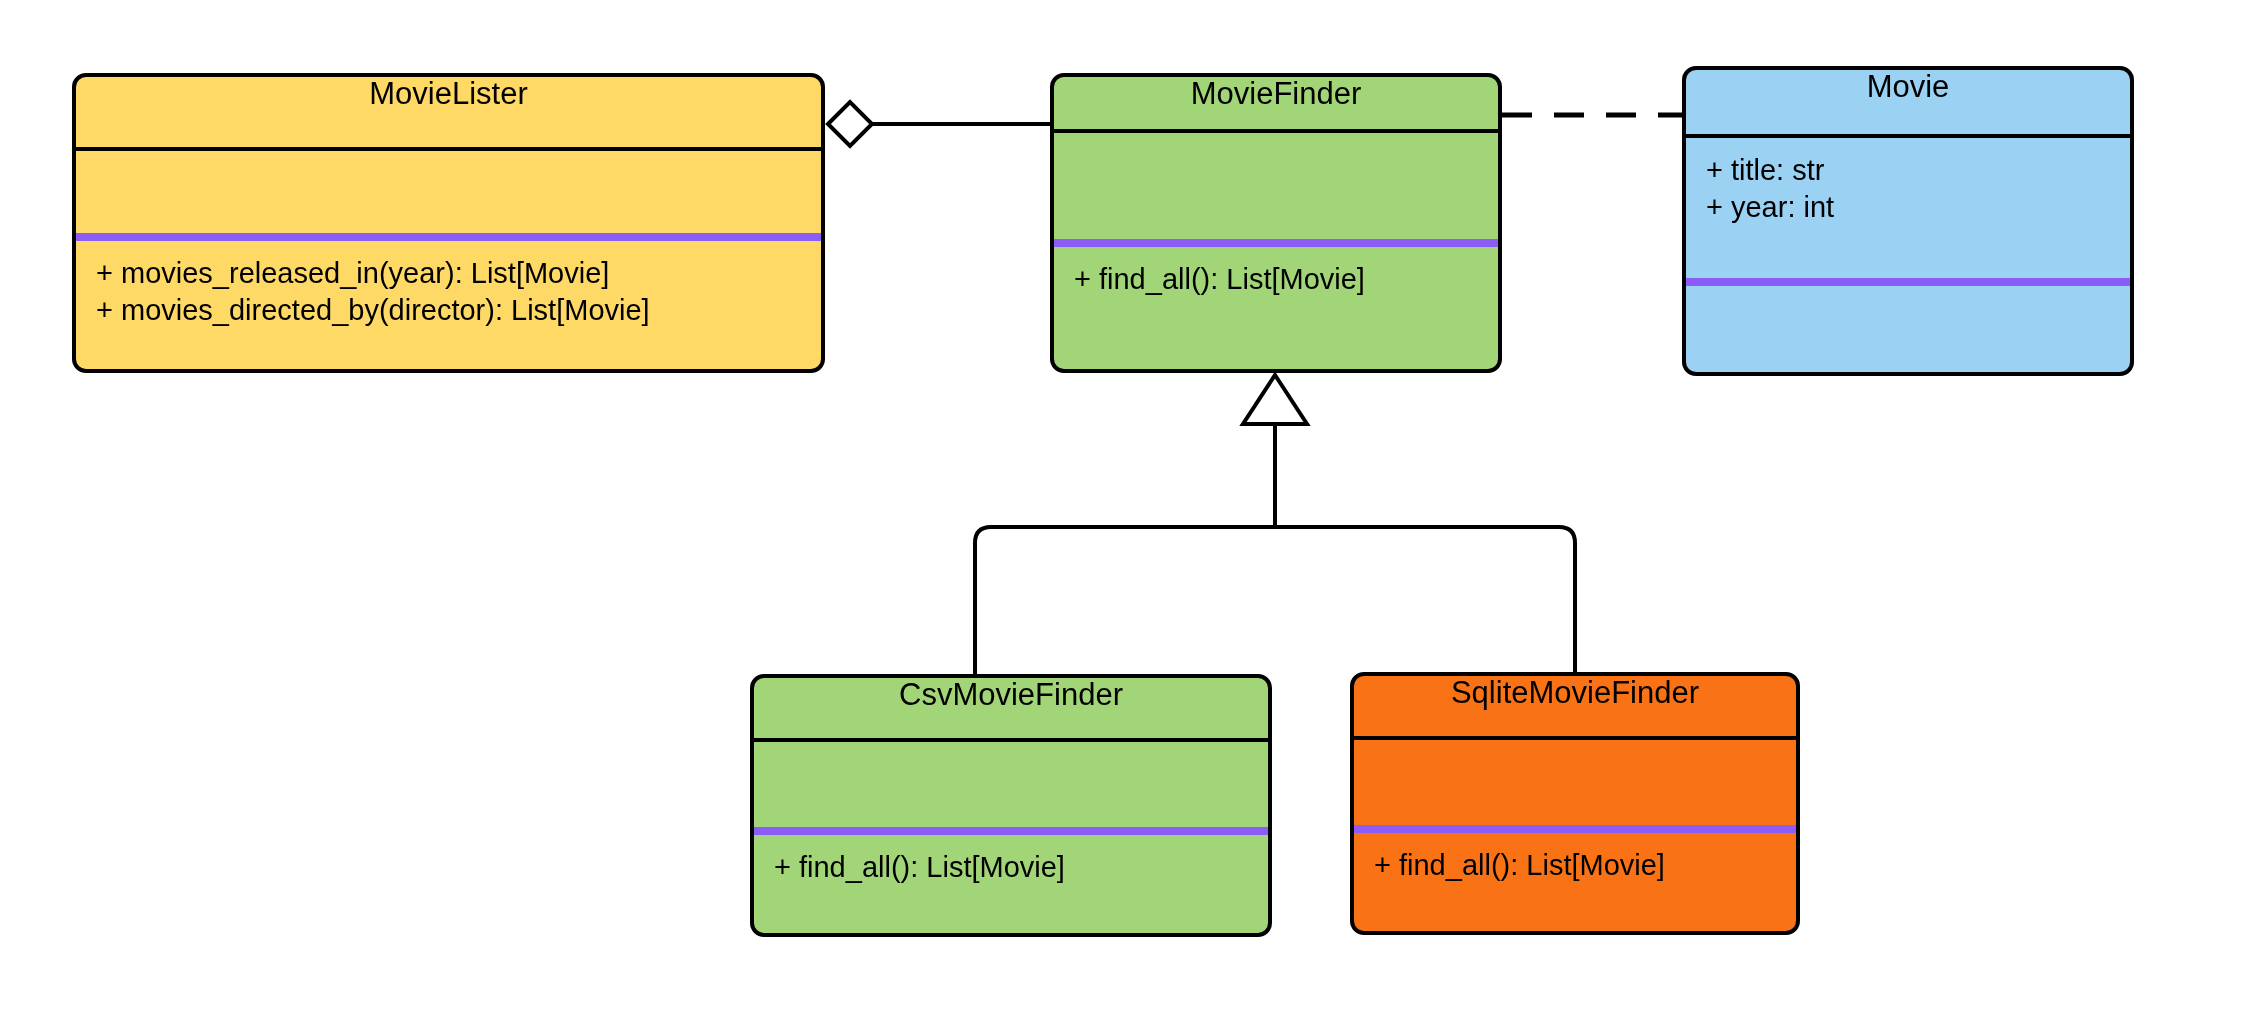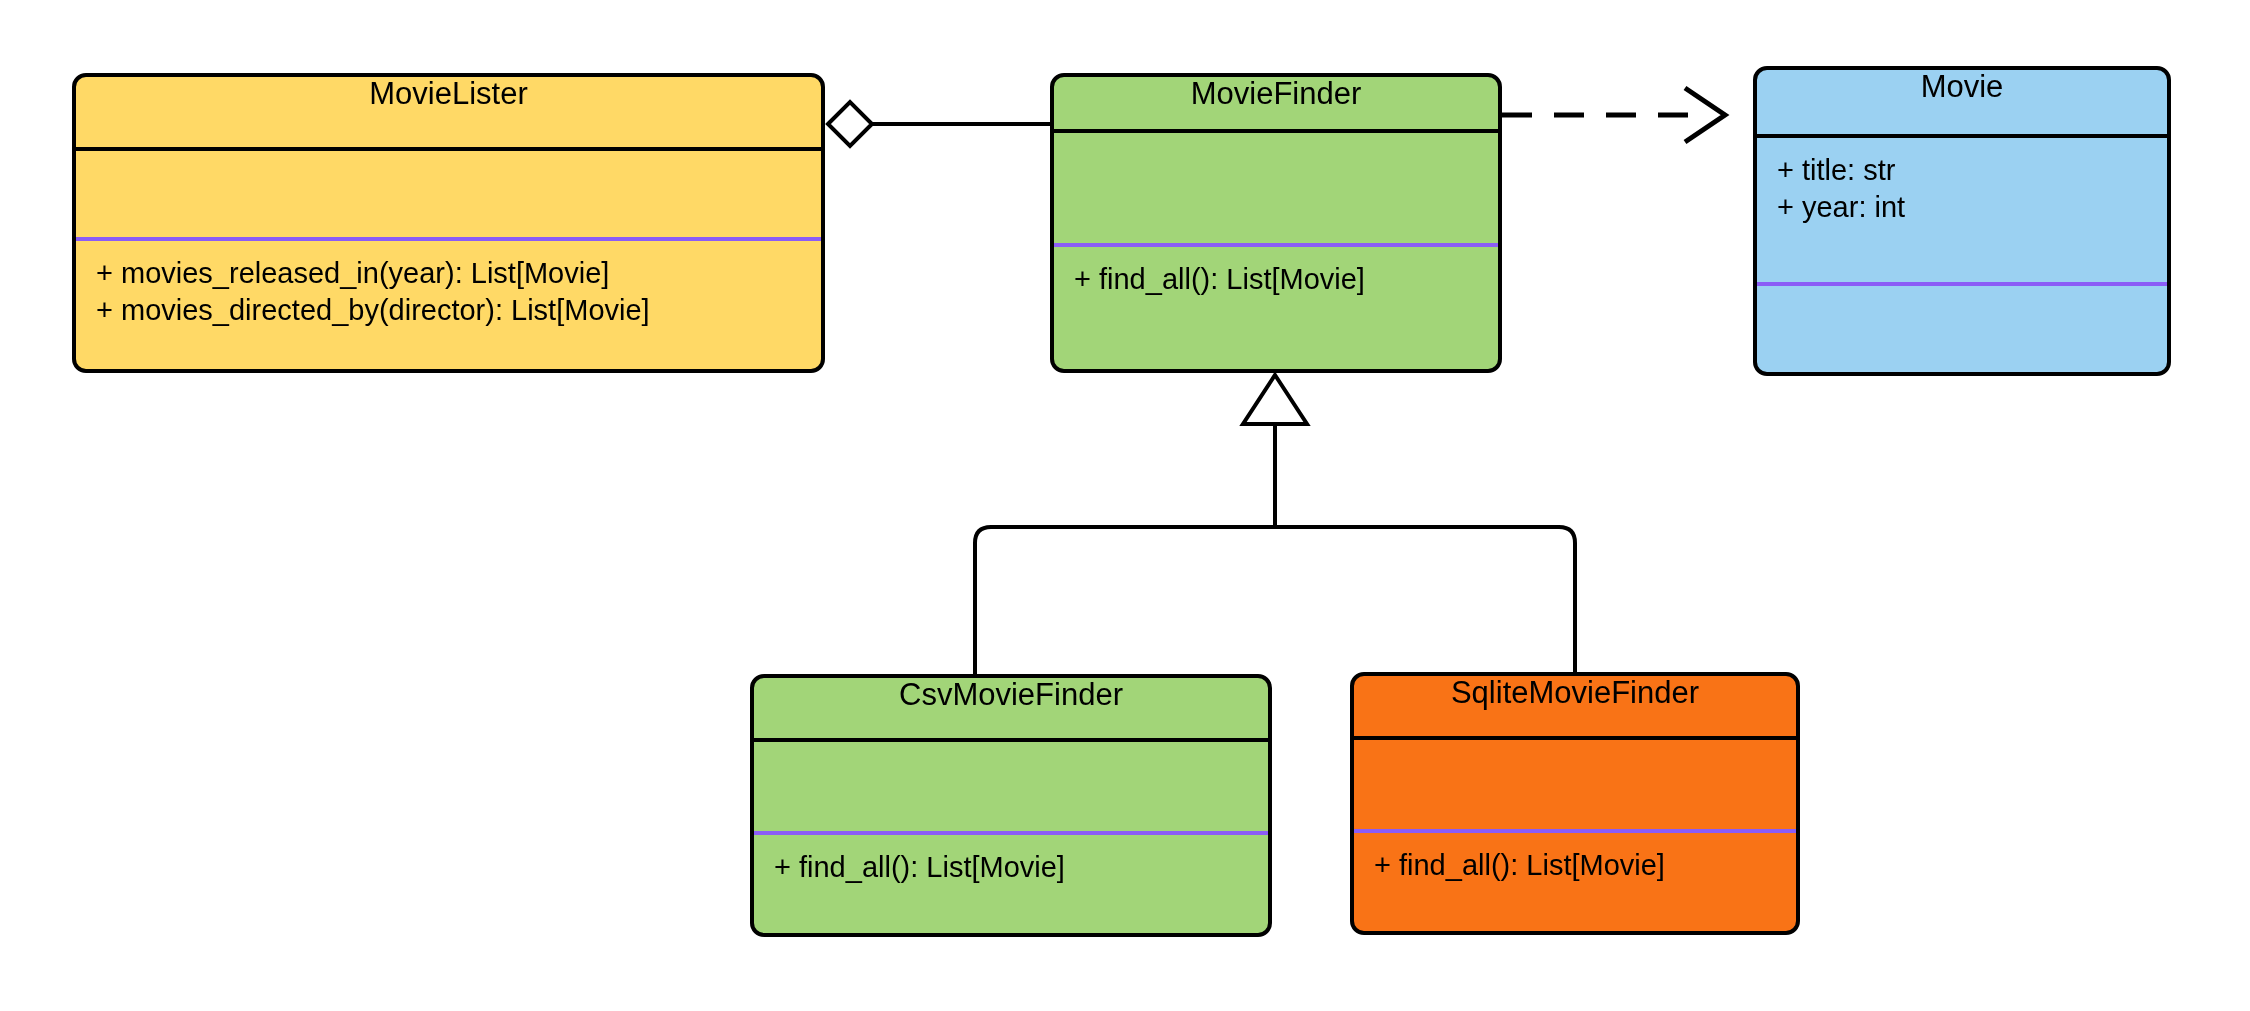--- a/index.html
+++ b/index.html
@@ -33,21 +33,21 @@
     width: 100%;
     position: relative;
   }
   .comp-name {
     display: flex;
     align-items: flex-start;
     justify-content: center;
     border-bottom: 4px solid #000000;
   }
   .comp-attrs {
-    border-bottom: 4px solid #8b5cf6;
+    border-bottom: 8px solid #8b5cf6;
     padding: 14px 20px 10px 20px;
   }
   .comp-methods {
     padding: 14px 20px 10px 20px;
   }
   .cls-title {
     font-size: 31px;
     color: #000000;
     line-height: 1.1;
     white-space: nowrap;
@@ -118,21 +118,21 @@
       <span class="cls-title">MovieFinder</span>
     </div>
     <div class="uml-compartment comp-attrs" style="height:114px;">
       <div class="empty-comp-filler"></div>
     </div>
     <div class="uml-compartment comp-methods" style="height:106px;">
       <div class="member-line">+ find_all(): List[Movie]</div>
     </div>
   </div>
 
-  <div class="uml-class" id="box-movie" style="left: 1753px; top: 66px; width: 418px; height: 310px; background-color: rgb(155, 209, 242);">
+  <div class="uml-class" id="box-movie" style="left: 1682px; top: 66px; width: 452px; height: 310px; background-color: rgb(155, 209, 242);">
     <div class="uml-compartment comp-name" style="height:68px;">
       <span class="cls-title">Movie</span>
     </div>
     <div class="uml-compartment comp-attrs" style="height:148px;">
       <div class="member-line">+ title: str</div>
       <div class="member-line">+ year: int</div>
     </div>
     <div class="uml-compartment comp-methods" style="height:86px;">
       <div class="empty-comp-filler"></div>
     </div>

